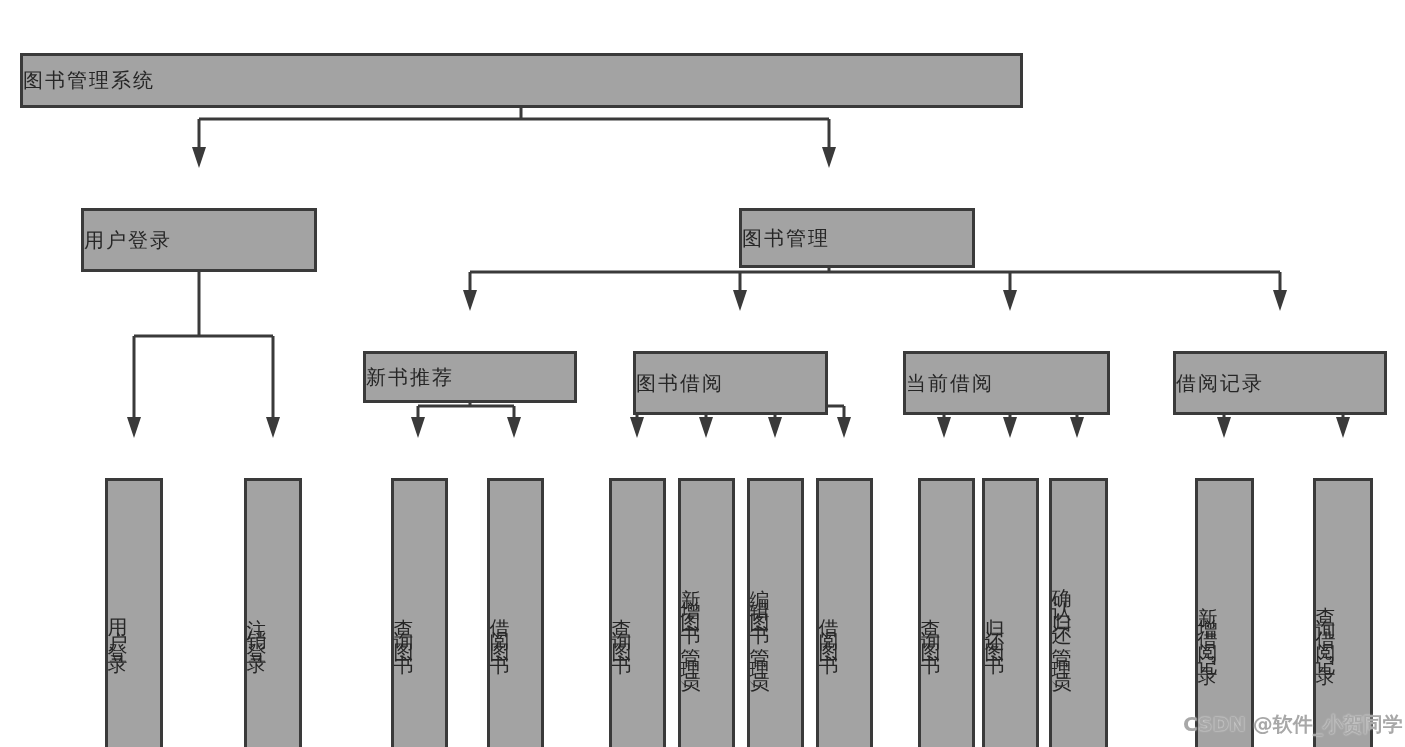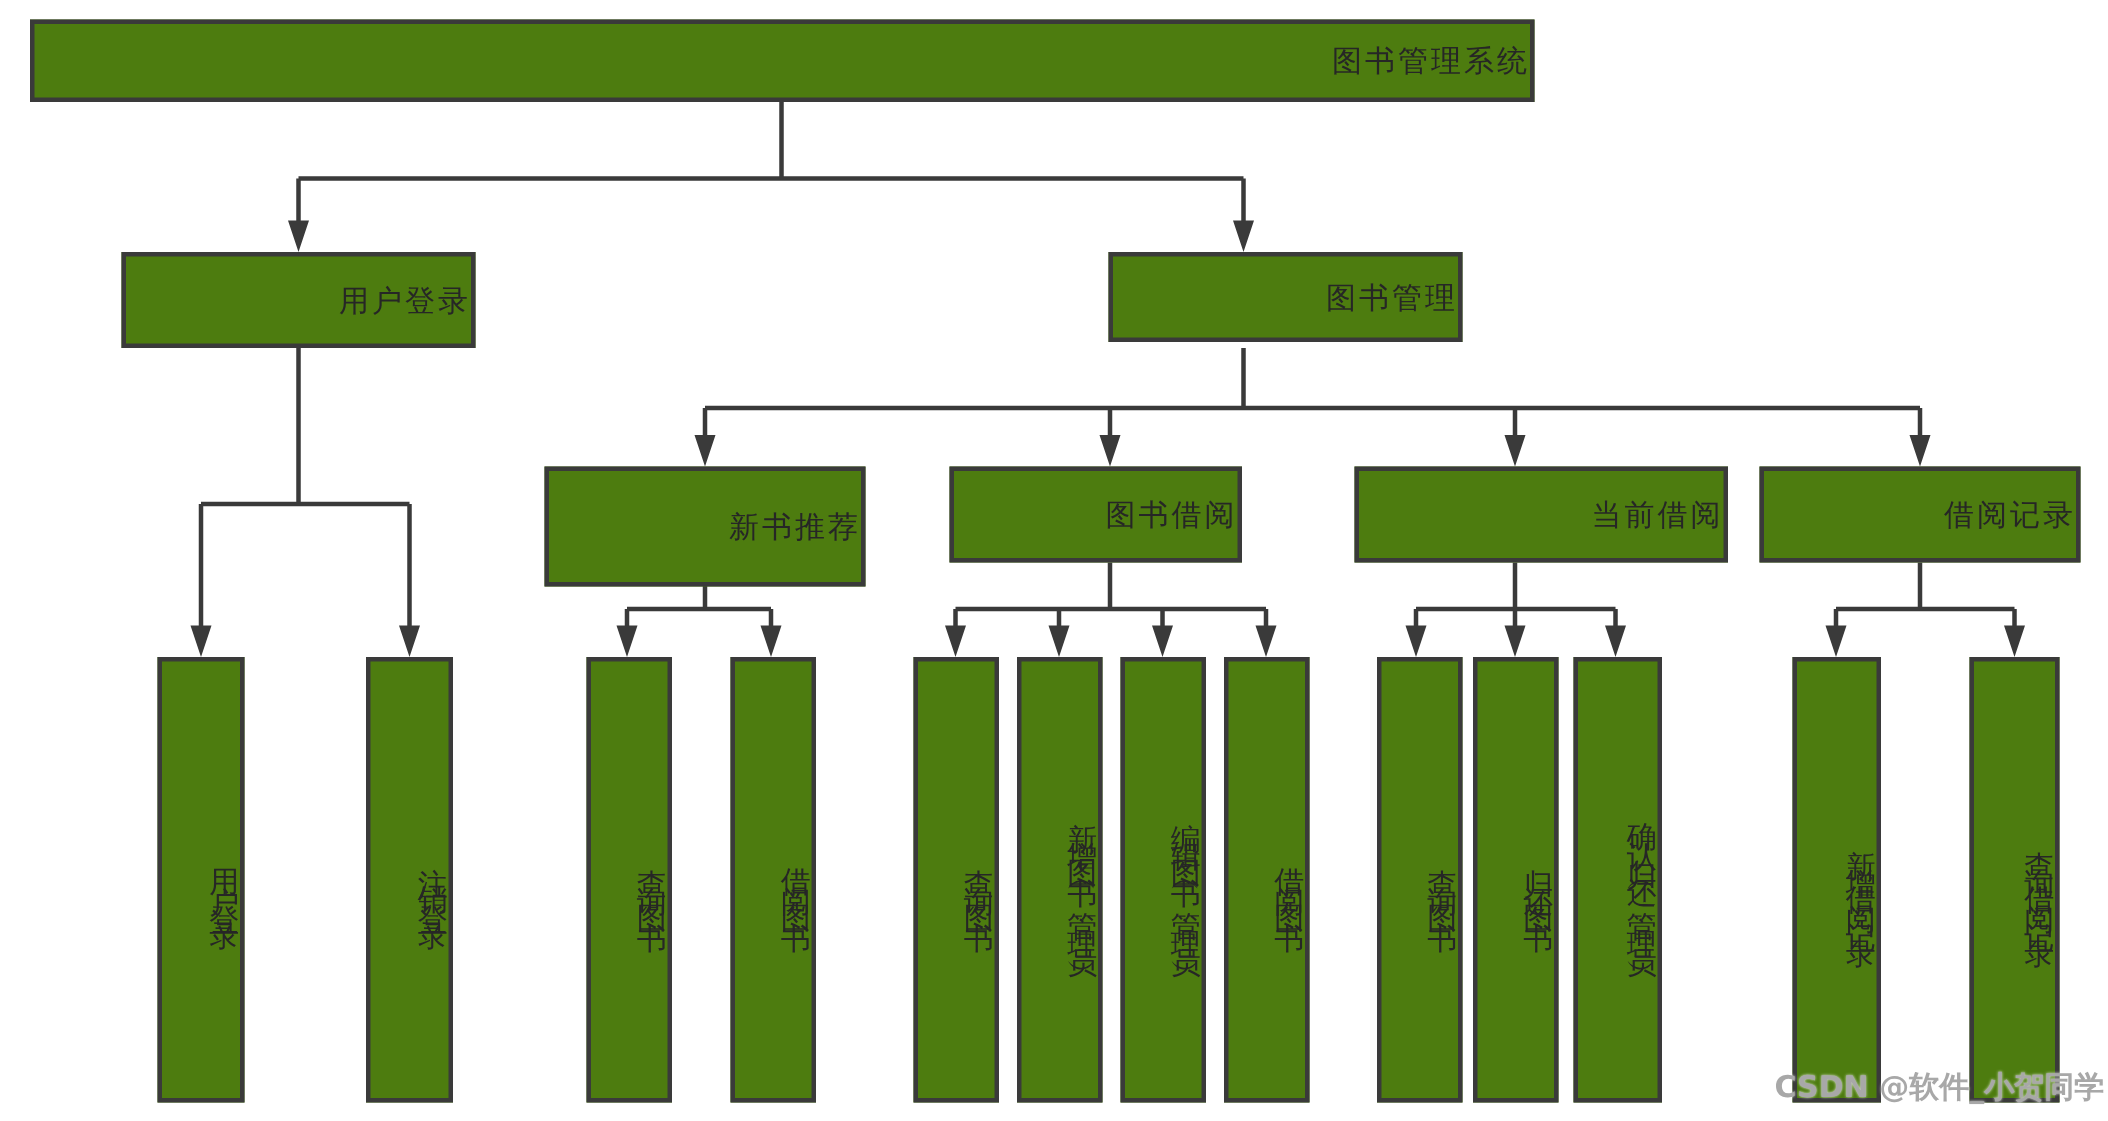--- a/index.html
+++ b/index.html
@@ -6,24 +6,25 @@
   html,body { background:#fff; }
   body { font-family:"DejaVu Sans","Liberation Sans",sans-serif; }
   .canvas {
     position:relative; width:1405px; height:747px;
     background:var(--background,#ffffff); overflow:hidden;
   }
   svg.wires { position:absolute; left:0; top:0; width:1405px; height:747px; }
   svg.wires .ln { stroke:var(--line,#3a3a3a); stroke-width:3; fill:none; }
   svg.wires .ar { fill:var(--line,#3a3a3a); stroke:none; }
   .node {
-    position:absolute; background:#4d7c0f;
+    position:absolute; background:#a3a3a3;
     border:3px solid var(--border,#3a3a3a);
-    display:flex; align-items:center; justify-content:flex-end;
+    display:flex; align-items:center; justify-content:flex-start;
     color:var(--text,#262626);
+    margin-top:40px;
   }
   .node.h span { font-size:20px; letter-spacing:2px; white-space:nowrap; }
   .node.v span {
     writing-mode:vertical-rl; text-orientation:mixed;
     font-size:20px; line-height:1; letter-spacing:12px; white-space:nowrap;
   }
   .watermark {
     position:absolute; left:1183px; top:711px;
     font-size:20px; color:var(--watermark,#a8a8a8);
     white-space:nowrap; text-shadow:0 0 2px rgba(255,255,255,.85);
@@ -97,27 +98,27 @@
     <span>图书管理系统</span>
   </div>
 
   <div class="node h" style="left:81px;top:168px;width:236px;height:64px">
     <span>用户登录</span>
   </div>
   <div class="node h" style="left:739px;top:168px;width:236px;height:60px">
     <span>图书管理</span>
   </div>
 
-  <div class="node h" style="left:363px;top:311px;width:214px;height:80px">
+  <div class="node h" style="left:363px;top:311px;width:214px;height:52px">
     <span>新书推荐</span>
   </div>
   <div class="node h" style="left:633px;top:311px;width:195px;height:64px">
     <span>图书借阅</span>
   </div>
-  <div class="node h" style="left:903px;top:311px;width:249px;height:64px">
+  <div class="node h" style="left:903px;top:311px;width:207px;height:64px">
     <span>当前借阅</span>
   </div>
   <div class="node h" style="left:1173px;top:311px;width:214px;height:64px">
     <span>借阅记录</span>
   </div>
 
   <div class="node v" style="left:105px;top:438px;width:58px;height:297px">
     <span>用户登录</span>
   </div>
   <div class="node v" style="left:244px;top:438px;width:58px;height:297px">

